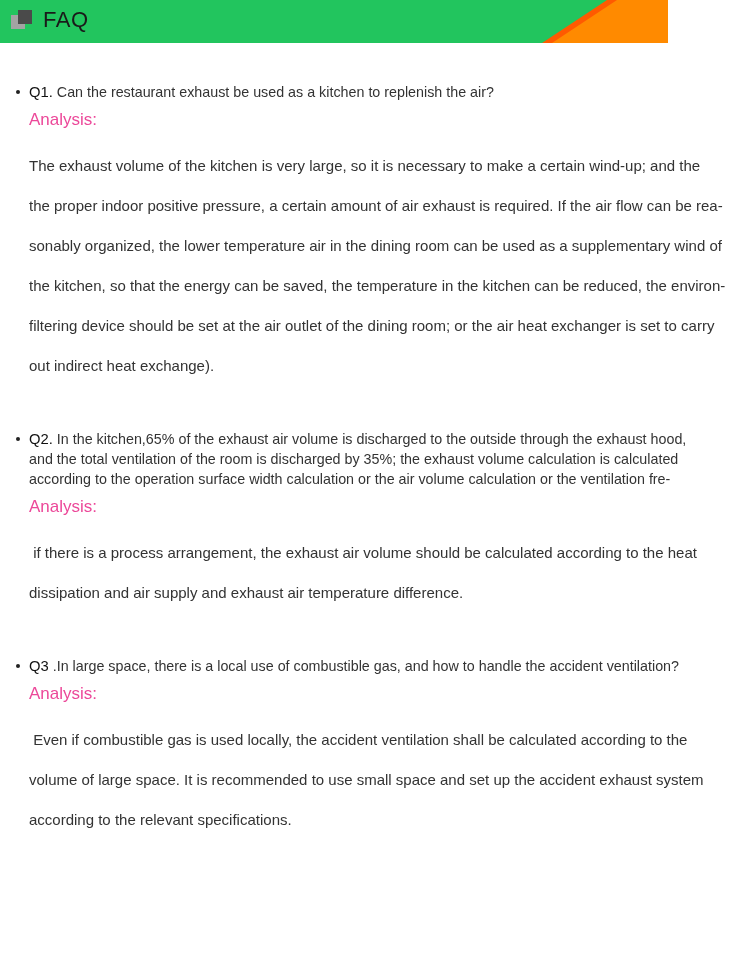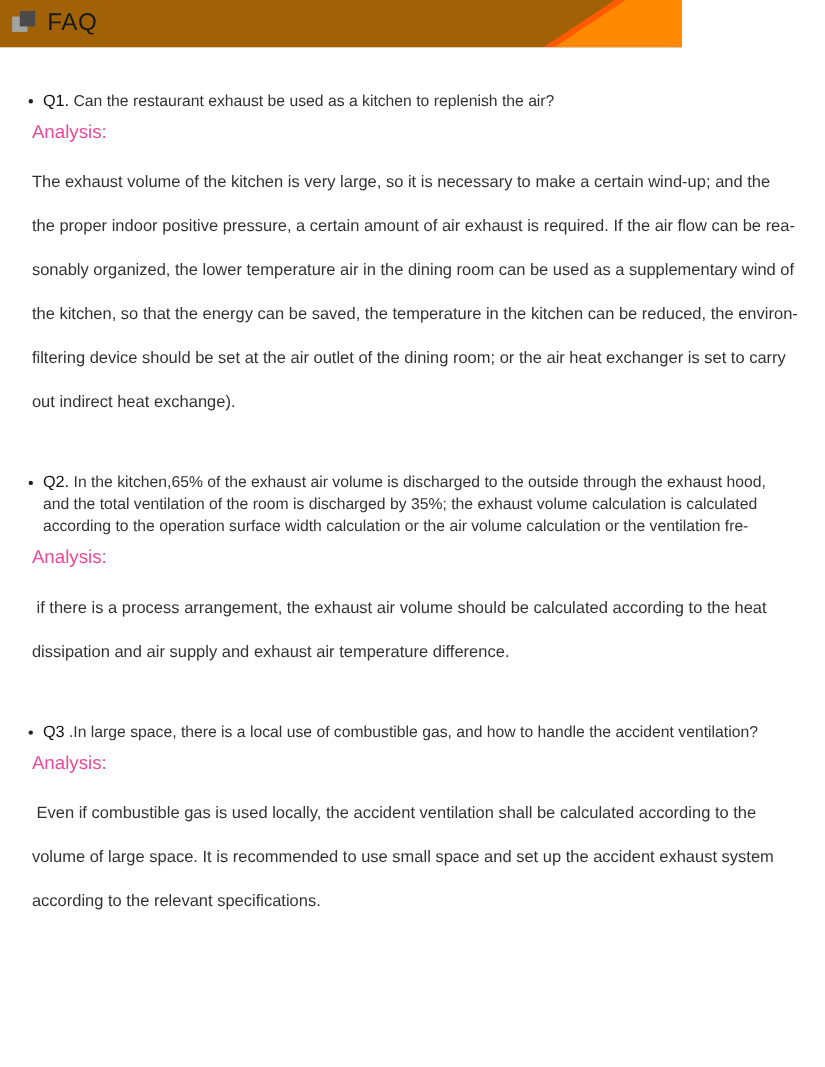--- a/index.html
+++ b/index.html
@@ -11,23 +11,23 @@
       width: 750px;
       height: 970px;
       position: relative;
       overflow: hidden;
       font-family: "Liberation Sans", sans-serif;
       color: #333333;
     }
     .header {
       position: absolute;
       left: 0; top: 0;
-      width: 620px;
+      width: 668px;
       height: 43px;
-      background: #a16207;
+      background: #22c55e;
       overflow: hidden;
     }
     .header .logo {
       position: absolute;
       left: 11px; top: 10px;
       width: 22px; height: 20px;
     }
     .header .logo .sq-back {
       position: absolute;
       left: 0; top: 5px;
@@ -61,21 +61,20 @@
     .qa {
       position: relative;
       padding-left: 29px;
       padding-right: 18px;
     }
     .q-line {
       position: relative;
       font-size: 14.3px;
       line-height: 20px;
       color: #333333;
-      margin-left: 10px;
     }
     .bullet {
       position: absolute;
       left: -13px; top: 8px;
       width: 4px; height: 4px;
       border-radius: 50%;
       background: #222222;
     }
     .q-num {
       color: #111111;

